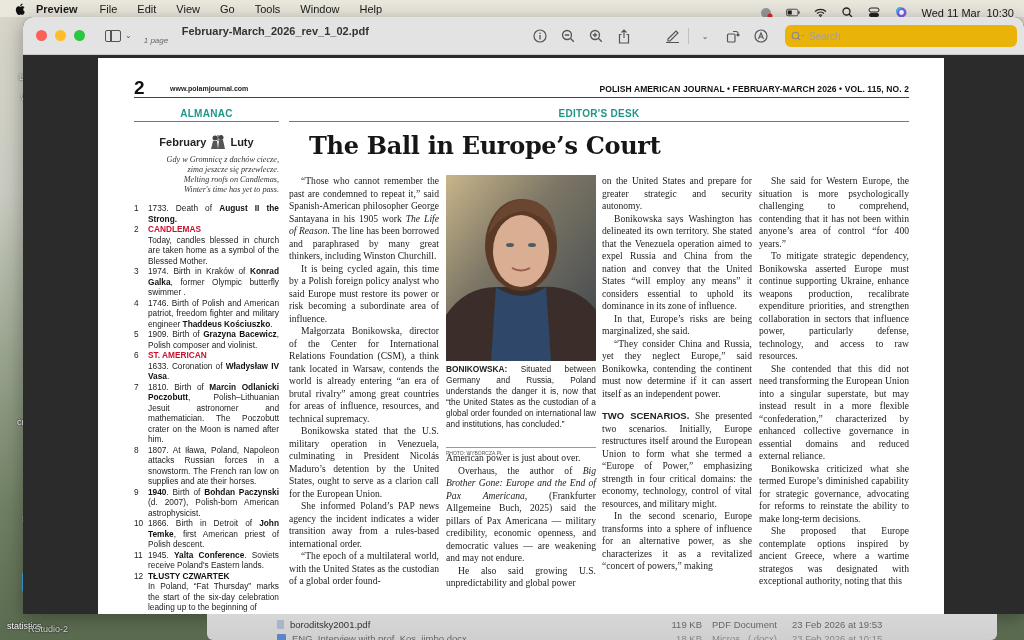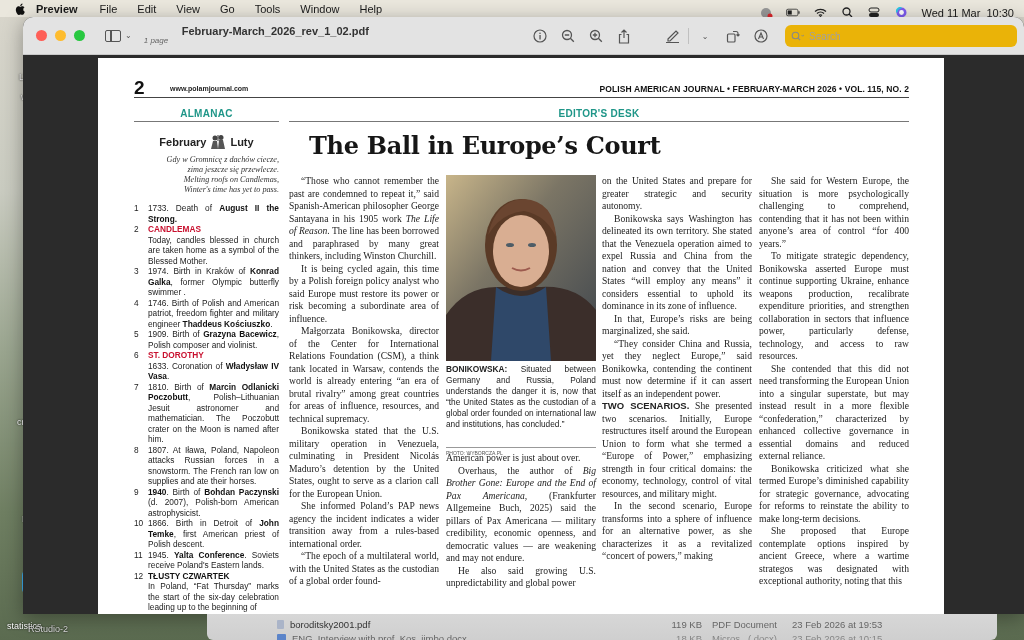--- a/index.html
+++ b/index.html
@@ -297,21 +297,21 @@
         <div class="alm-item">
             <span class="alm-day">4</span>
             <span class="alm-text"><span>1746. Birth of Polish and American patriot, freedom fighter and military engineer </span><b>Thaddeus Kościuszko</b><span>.</span></span>
           </div>
         <div class="alm-item">
             <span class="alm-day">5</span>
             <span class="alm-text"><span>1909. Birth of </span><b>Grazyna Bacewicz</b><span>, Polish composer and violinist.</span></span>
           </div>
         <div class="alm-item">
             <span class="alm-day">6</span>
-            <span class="alm-text"><span class="alm-feast">ST. DOROTHY</span><br><span>1633. Coronation of </span><b>Władysław IV Vasa</b><span>.</span></span>
+            <span class="alm-text"><span class="alm-feast">ST. AMERICAN</span><br><span>1633. Coronation of </span><b>Władysław IV Vasa</b><span>.</span></span>
           </div>
         <div class="alm-item">
             <span class="alm-day">7</span>
             <span class="alm-text"><span>1810. Birth of </span><b>Marcin Odlanicki Poczobutt</b><span>, Polish–Lithuanian Jesuit astronomer and mathematician. The Poczobutt crater on the Moon is named after him.</span></span>
           </div>
         <div class="alm-item">
             <span class="alm-day">8</span>
             <span class="alm-text"><span>1807. At Iława, Poland, Napoleon attacks Russian forces in a snowstorm. The French ran low on supplies and ate their horses.</span></span>
           </div>
         <div class="alm-item">
@@ -371,21 +371,21 @@
       <p style="text-indent:0;">American power is just about over.</p>
       <p><span>Overhaus, the author of </span><i>Big Brother Gone: Europe and the End of Pax Americana</i><span>, (Frankfurter Allgemeine Buch, 2025) said the pillars of Pax Americana — military credibility, economic openness, and democratic values — are weakening and may not endure.</span></p>
       <p>He also said growing U.S. unpredictability and global power</p>
     </div>
 
     <div class="col col3">
       <p style="text-indent:0;">on the United States and prepare for greater strategic and security autonomy.</p>
       <p>Bonikowska says Washington has delineated its own territory. She stated that the Venezuela operation aimed to expel Russia and China from the nation and convey that the United States “will employ any means” it considers essential to uphold its dominance in its zone of influence.</p>
       <p>In that, Europe’s risks are being marginalized, she said.</p>
       <p>“They consider China and Russia, yet they neglect Europe,” said Bonikowka, contending the continent must now determine if it can assert itself as an independent power.</p>
-      <p style="text-indent:0; "><span class="subhead">TWO SCENARIOS.</span><span> She presented two scenarios. Initially, Europe restructures itself around the European Union to form what she termed a “Europe of Power,” emphasizing strength in four critical domains: the economy, technology, control of vital resources, and military might.</span></p>
+      <p style="text-indent:0; margin-top:10px;"><span class="subhead">TWO SCENARIOS.</span><span> She presented two scenarios. Initially, Europe restructures itself around the European Union to form what she termed a “Europe of Power,” emphasizing strength in four critical domains: the economy, technology, control of vital resources, and military might.</span></p>
       <p>In the second scenario, Europe transforms into a sphere of influence for an alternative power, as she characterizes it as a revitalized “concert of powers,” making</p>
     </div>
 
     <div class="col col4">
       <p>She said for Western Europe, the situation is more psychologically challenging to comprehend, contending that it has not been within anyone’s area of control “for 400 years.”</p>
       <p>To mitigate strategic dependency, Bonikowska asserted Europe must continue supporting Ukraine, enhance weapons production, recalibrate expenditure priorities, and strengthen collaboration in sectors that influence power, particularly defense, technology, and access to raw resources.</p>
       <p>She contended that this did not need transforming the European Union into a singular superstate, but may instead result in a more flexible “confederation,” characterized by enhanced collective governance in essential domains and reduced external reliance.</p>
       <p>Bonikowska criticized what she termed Europe’s diminished capability for strategic governance, advocating for reforms to reinstate the ability to make long-term decisions.</p>
       <p>She proposed that Europe contemplate options inspired by ancient Greece, where a wartime strategos was designated with exceptional authority, noting that this</p>
     </div>

